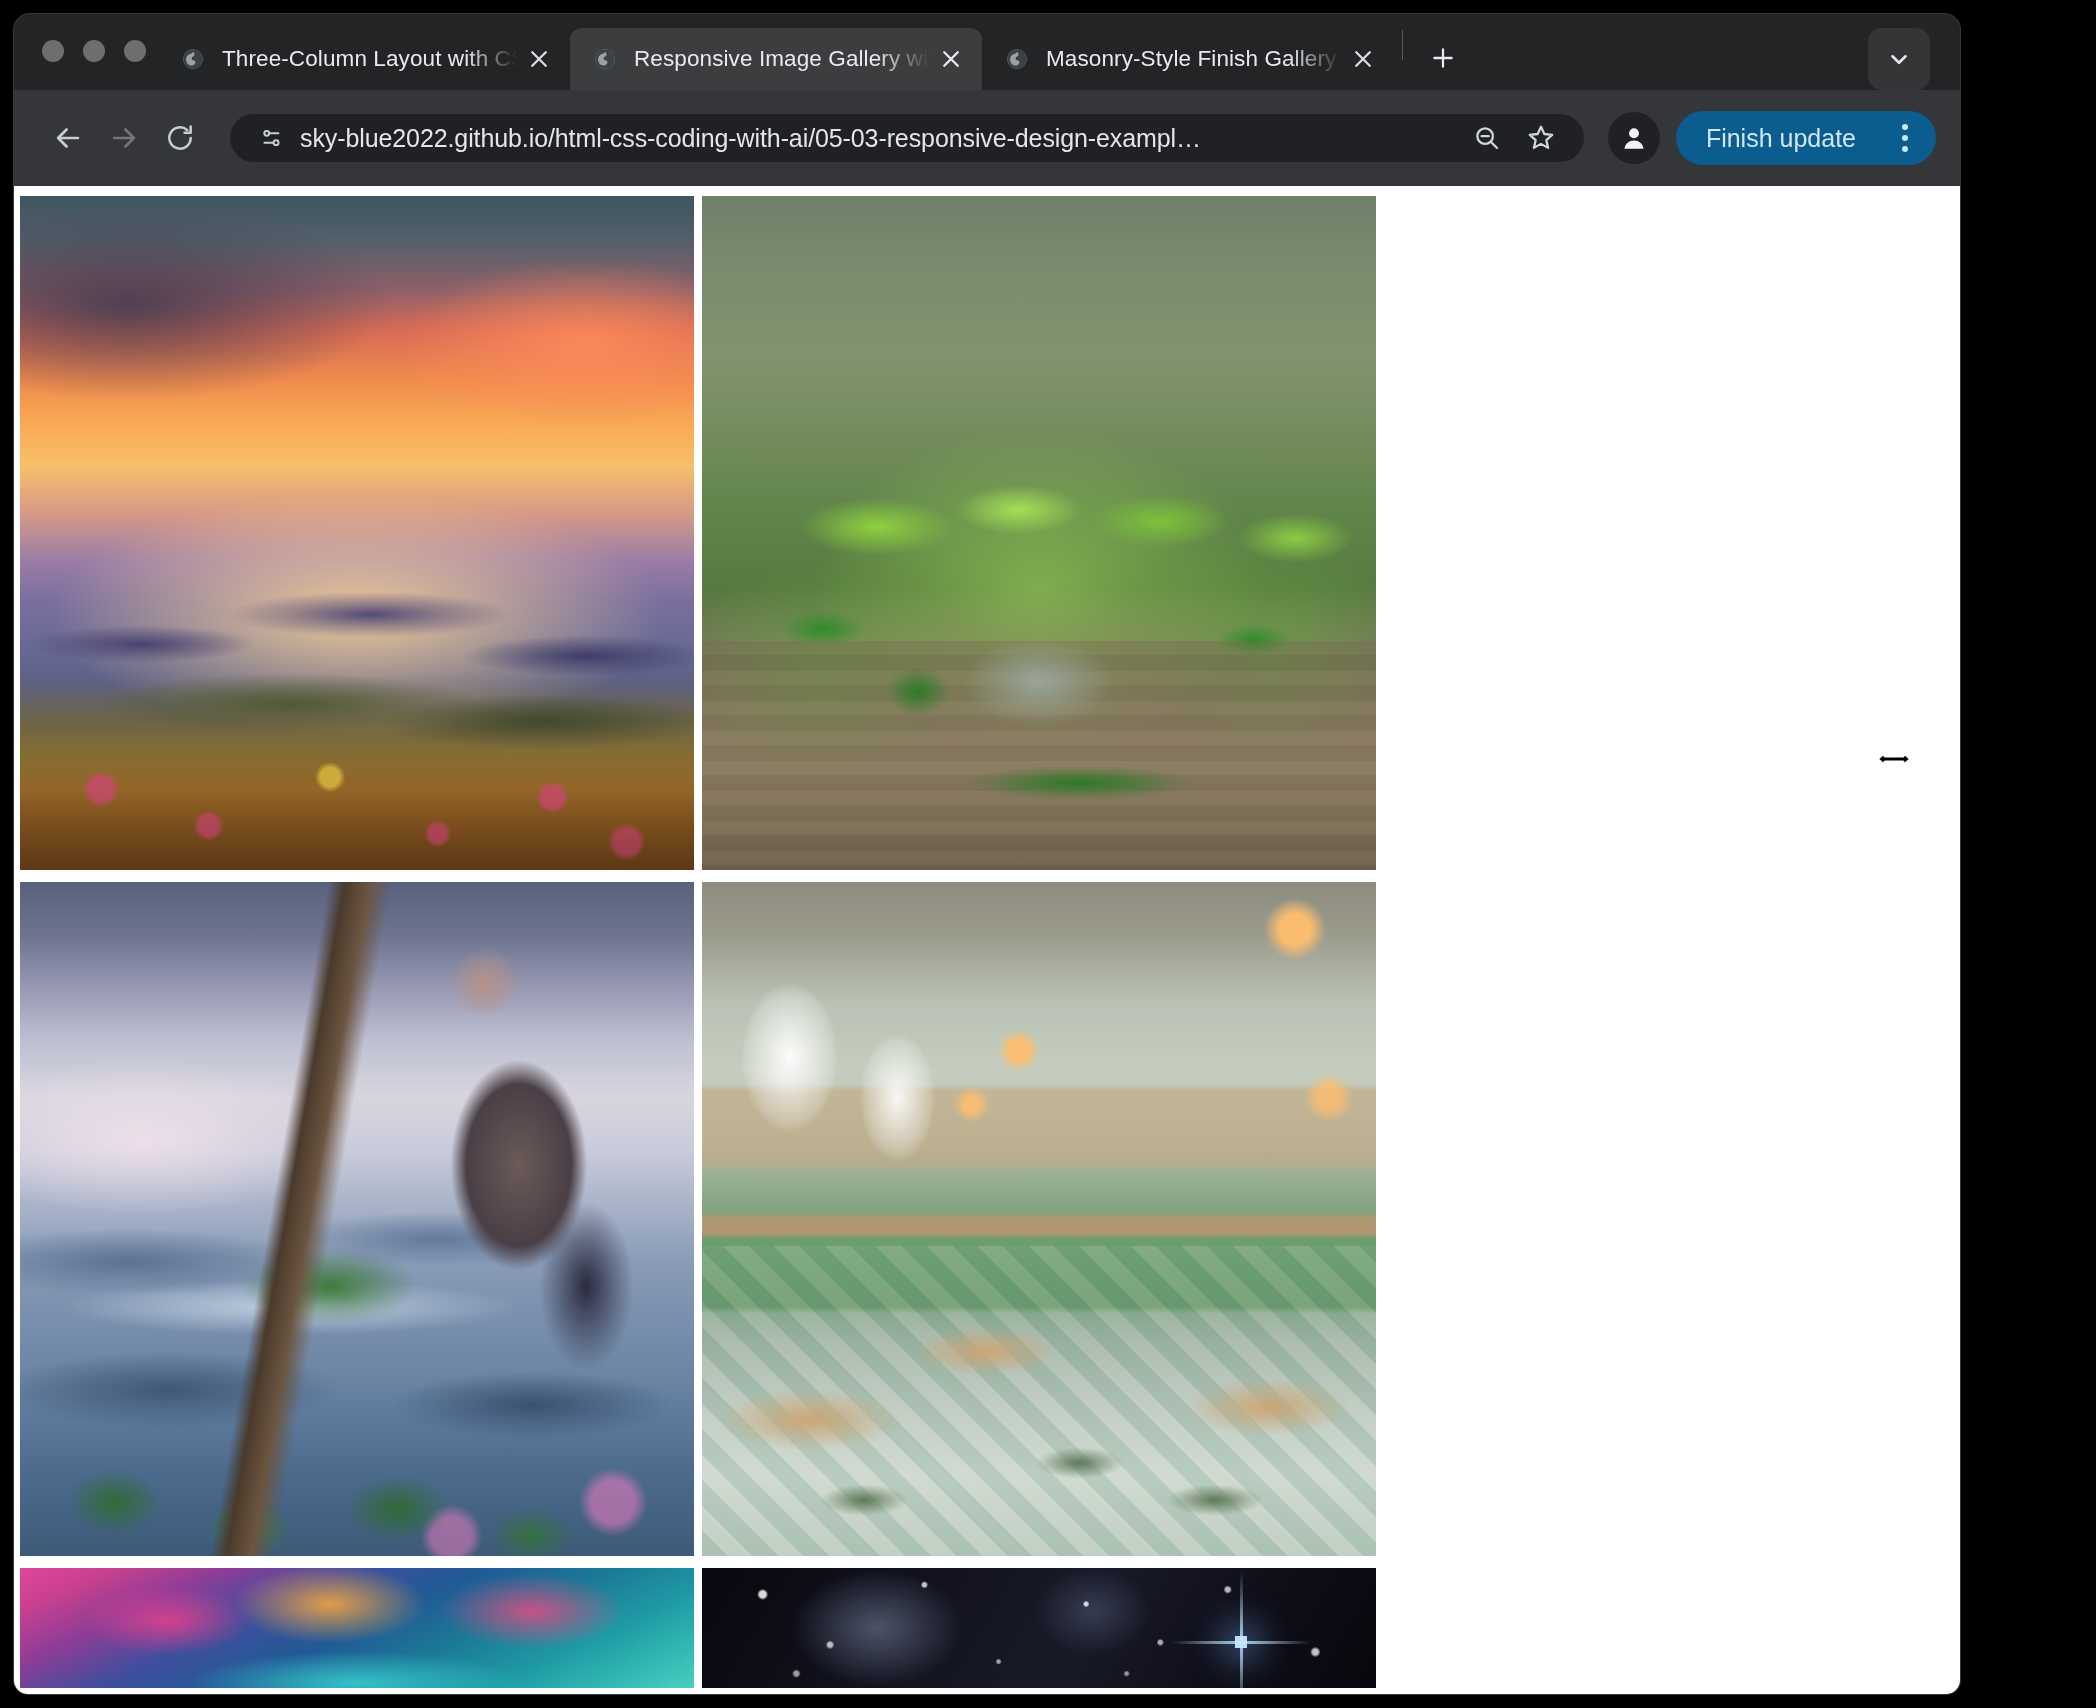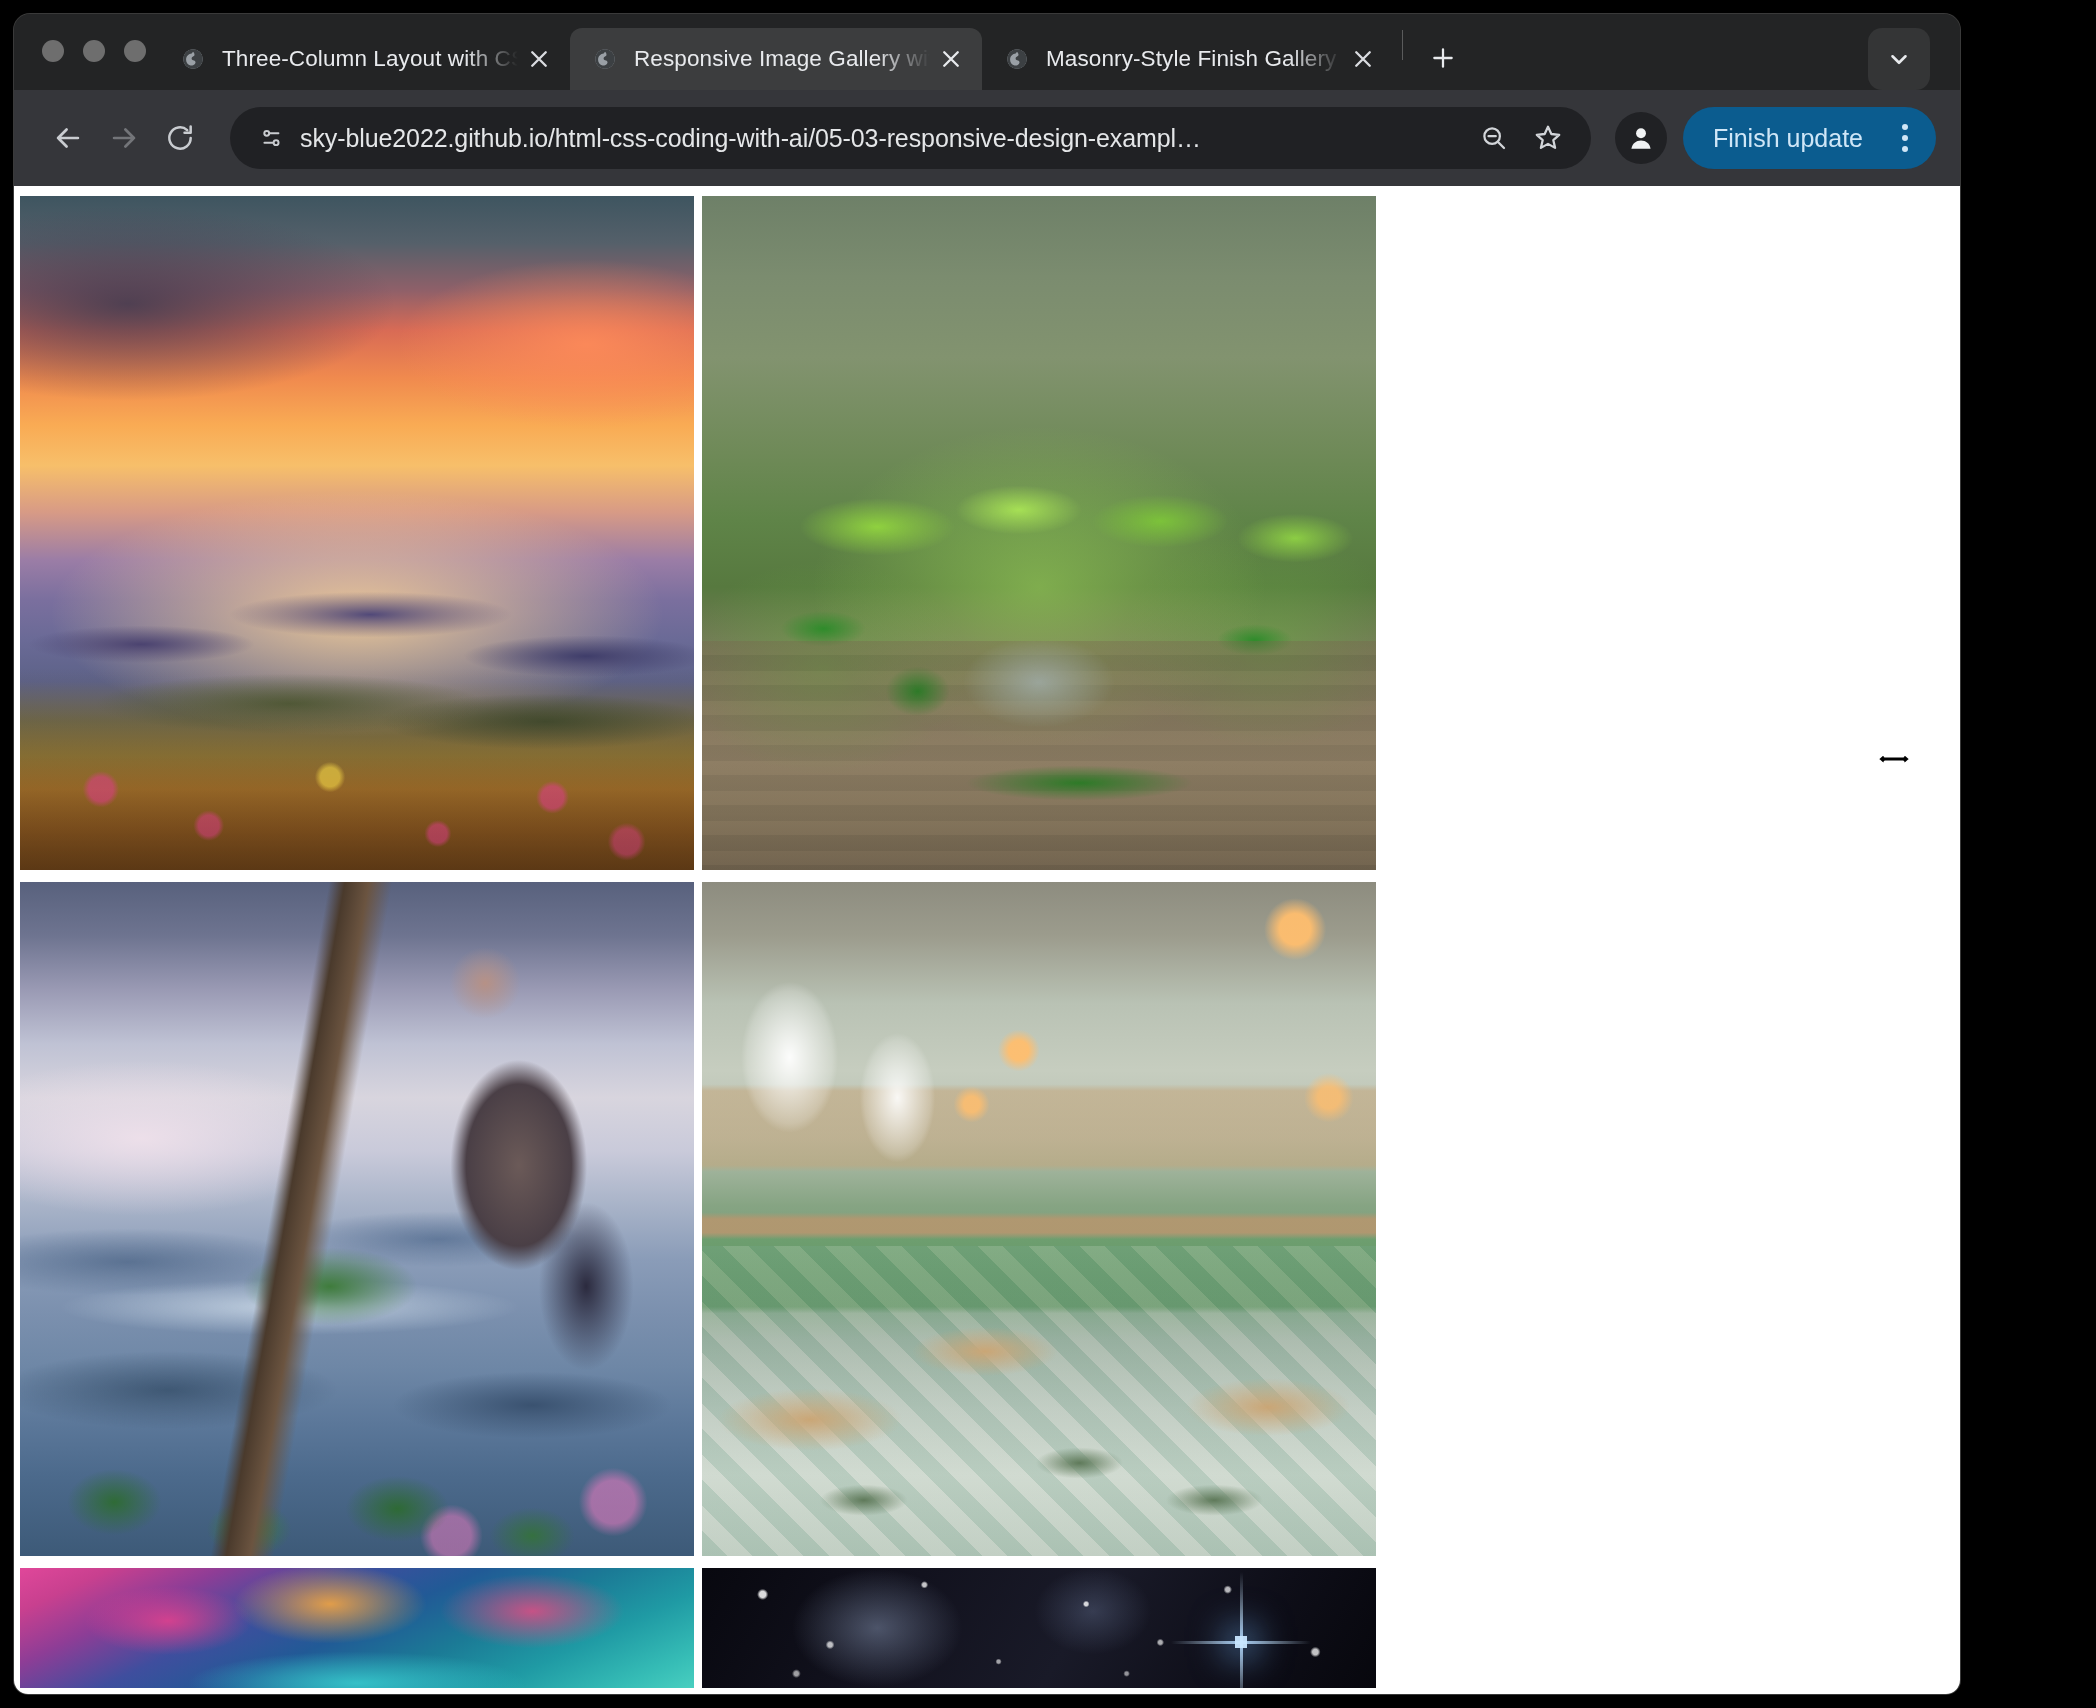--- a/index.html
+++ b/index.html
@@ -144,21 +144,21 @@
     display: flex; align-items: center; justify-content: center;
     border-radius: 50%;
     cursor: pointer;
     flex: 0 0 auto;
   }
   .nav-btn svg { display: block; }
   .nav-btn.disabled { opacity: 0.42; }
 
   #omnibox {
     flex: 1 1 auto;
-    height: 62px;
+    height: 48px;
     margin: 0 18px 0 22px;
     background: #202124;
     border-radius: 32px;
     display: flex;
     align-items: center;
     padding: 0 20px 0 22px;
     min-width: 0;
   }
 
   #site-info {
@@ -197,27 +197,27 @@
     border-radius: 50%;
     background: #202124;
     display: flex; align-items: center; justify-content: center;
     margin: 0 16px 0 6px;
     cursor: pointer;
   }
   #profile-btn svg { width: 32px; height: 32px; display: block; }
 
   #update-btn {
     flex: 0 0 auto;
-    height: 62px;
+    height: 54px;
     background: #0b5c8f;
     border-radius: 32px;
     display: flex;
     align-items: center;
     padding: 0 14px 0 30px;
-    gap: 25px;
+    gap: 32px;
     cursor: pointer;
   }
   #update-label {
     font-size: 25px;
     color: #cfe6f7;
     white-space: nowrap;
   }
   #update-menu {
     width: 34px; height: 40px;
     display: flex; flex-direction: column;

